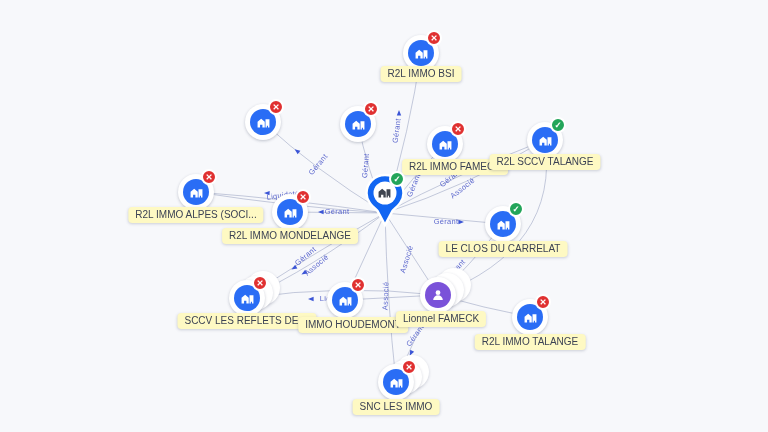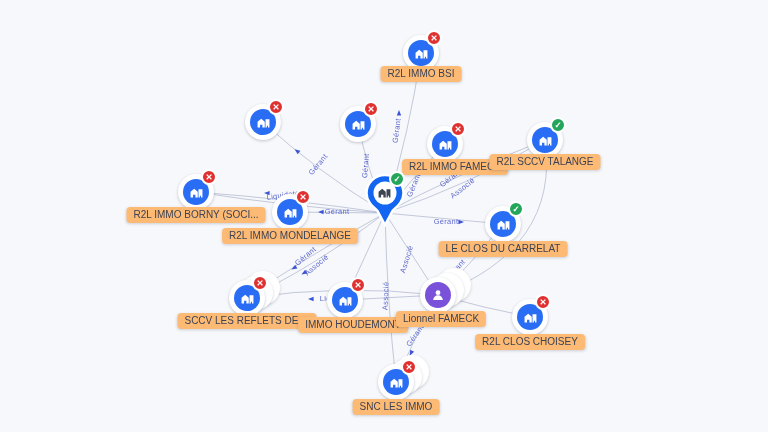--- a/index.html
+++ b/index.html
@@ -11,21 +11,21 @@
   .node{position:absolute;width:36px;height:36px;margin-left:-18px;margin-top:-18px;}
   .circle-bg{position:absolute;width:36px;height:36px;border-radius:50%;background:#fff;
              box-shadow:0 1px 3px rgba(50,60,90,.28);}
   .stack{position:absolute;width:34px;height:34px;border-radius:50%;background:#fff;
          box-shadow:0 1px 3px rgba(50,60,90,.22);}
   .inner{position:absolute;left:5px;top:5px;width:26px;height:26px;border-radius:50%;
          display:flex;align-items:center;justify-content:center;}
   .badge{position:absolute;right:-3px;top:-5px;width:16px;height:16px;border-radius:50%;
          border:2px solid #fff;box-sizing:border-box;color:#fff;font-size:8.5px;font-weight:700;
          display:flex;align-items:center;justify-content:center;line-height:1;}
-  .pill{position:absolute;transform:translateX(-50%);background:#fdba74;border-radius:4px;
+  .pill{position:absolute;transform:translateX(-50%);background:#fef9c3;border-radius:4px;
         padding:2px 7px 3px;font-size:10px;color:#3c4254;white-space:nowrap;
         box-shadow:0 1px 3px rgba(50,60,90,.22);}
   .pill-central{background:#1266f2;color:#fff;font-weight:700;font-size:10.5px;
         padding:3px 9px 4px;border-radius:5px;box-shadow:0 1px 4px rgba(18,102,242,.4);}
   .central{position:absolute;width:44px;height:56px;margin-left:-22px;margin-top:-40px;}
 </style>
 </head>
 <body>
 
 <div class="stage">
@@ -141,21 +141,21 @@
         <div class="circle-bg"></div>
         <div class="inner" style="background: rgb(42, 109, 245);">
           <svg width="15" height="15" viewBox="0 0 24 24">
             <path d="M2.5 20v-9.3L8.3 6l5.7 4.7V20h-3.8v-4.3H6.5V20H2.5z" fill="#ffffff"></path>
             <path d="M15.2 20V6.8h6.3V20h-2.3v-2.9h-1.8V20h-2.2z" fill="#ffffff"></path>
             <rect x="17" y="9" width="2" height="2" fill-opacity="0"></rect>
           </svg>
         </div>
         <div class="badge" style="background: rgb(224, 49, 49);">✕</div>
       </div>
-      <div class="pill" style="left: 196px; top: 207px;">R2L IMMO BORNY (SOCI...</div>
+      <div class="pill" style="left: 196px; top: 207px;">R2L IMMO ALPES (SOCI...</div>
       <div class="node" style="left: 290px; top: 212px;">
         <div class="circle-bg"></div>
         <div class="inner" style="background: rgb(42, 109, 245);">
           <svg width="15" height="15" viewBox="0 0 24 24">
             <path d="M2.5 20v-9.3L8.3 6l5.7 4.7V20h-3.8v-4.3H6.5V20H2.5z" fill="#ffffff"></path>
             <path d="M15.2 20V6.8h6.3V20h-2.3v-2.9h-1.8V20h-2.2z" fill="#ffffff"></path>
             <rect x="17" y="9" width="2" height="2" fill-opacity="0"></rect>
           </svg>
         </div>
         <div class="badge" style="background: rgb(224, 49, 49);">✕</div>
@@ -215,21 +215,21 @@
         <div class="circle-bg"></div>
         <div class="inner" style="background: rgb(42, 109, 245);">
           <svg width="15" height="15" viewBox="0 0 24 24">
             <path d="M2.5 20v-9.3L8.3 6l5.7 4.7V20h-3.8v-4.3H6.5V20H2.5z" fill="#ffffff"></path>
             <path d="M15.2 20V6.8h6.3V20h-2.3v-2.9h-1.8V20h-2.2z" fill="#ffffff"></path>
             <rect x="17" y="9" width="2" height="2" fill-opacity="0"></rect>
           </svg>
         </div>
         <div class="badge" style="background: rgb(224, 49, 49);">✕</div>
       </div>
-      <div class="pill" style="left: 530px; top: 334px;">R2L CLOS CHOISEY</div>
+      <div class="pill" style="left: 530px; top: 334px;">R2L IMMO TALANGE</div>
       <div class="node" style="left: 396px; top: 382px;">
         <div class="stack" style="left: 17px; top: -9px;"></div>
         <div class="stack" style="left: 10px; top: -4px;"></div>
         <div class="circle-bg"></div>
         <div class="inner" style="background: rgb(42, 109, 245);">
           <svg width="15" height="15" viewBox="0 0 24 24">
             <path d="M2.5 20v-9.3L8.3 6l5.7 4.7V20h-3.8v-4.3H6.5V20H2.5z" fill="#ffffff"></path>
             <path d="M15.2 20V6.8h6.3V20h-2.3v-2.9h-1.8V20h-2.2z" fill="#ffffff"></path>
             <rect x="17" y="9" width="2" height="2" fill-opacity="0"></rect>
           </svg>

